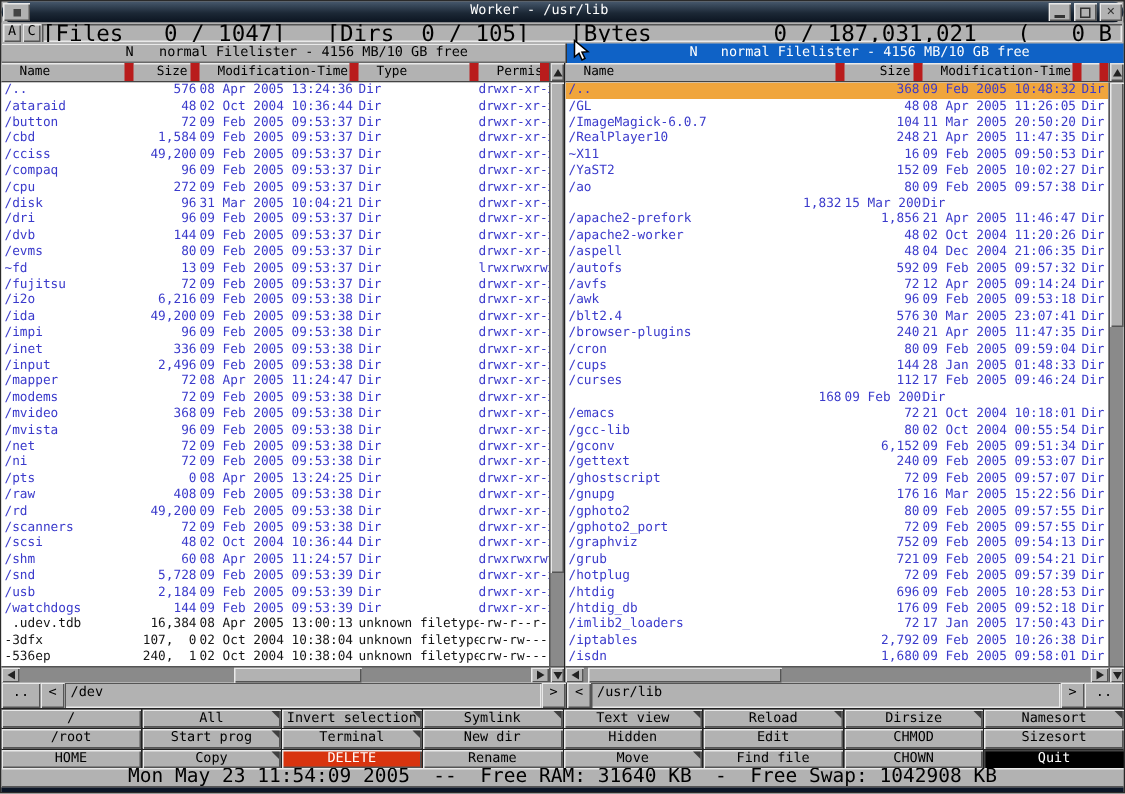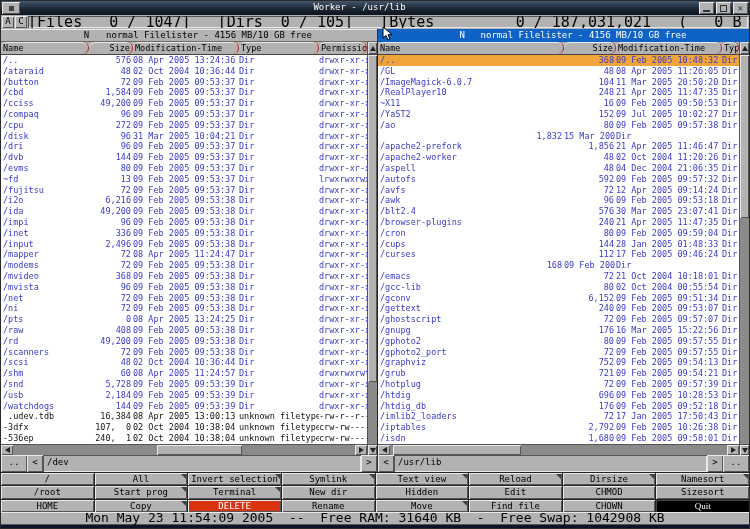--- a/index.html
+++ b/index.html
@@ -4,21 +4,21 @@
 <style>
   * { margin:0; padding:0; box-sizing:border-box; }
   html,body { width:750px; height:529px; overflow:hidden; background:#b2b2b2;
               font-family:"DejaVu Sans Mono", monospace; }
   #win { width:750px; height:529px; border:1px solid #2a2a2a; background:#b2b2b2;
          display:flex; flex-direction:column; position:relative; }
 
   
   .titlebar { height:14px; flex:none; display:flex; align-items:stretch;
               background:linear-gradient(180deg,#46586c 0%, #1c2836 55%, #0b1420 100%);
-              color:#fff; font-size:9px; }
+              color:#fff; font-size:9px;border-radius:7px; }
   .win-iconbtn { width:18px; margin:1px; background:#b2b2b2;
                  box-shadow:inset 1px 1px 0 #e9e9e9, inset -1px -1px 0 #555;
                  display:flex; align-items:center; justify-content:center; }
   .win-iconbtn i { width:5px; height:5px; background:#444; display:block; }
   .title-text { flex:1; text-align:center; line-height:13px; letter-spacing:0; }
   .winbtn { width:15px; margin:1px 1px; background:#b2b2b2; color:#222;
             box-shadow:inset 1px 1px 0 #e9e9e9, inset -1px -1px 0 #555;
             display:flex; align-items:center; justify-content:center; font-size:8px; }
   .glyph-min { width:7px; height:2px; background:#333; margin-top:6px; }
   .glyph-max { width:7px; height:7px; border:1px solid #333; }
@@ -43,22 +43,22 @@
   
   .panes { height:413px; flex:none; display:flex; background:#fff; }
   .pane { display:flex; flex-direction:column; }
   .pane-left { width:377px; border-right:1px solid #222; }
   .pane-right { flex:1; }
   .colhead { height:13px; flex:none; display:flex; background:#b2b2b2;
              border-bottom:1px solid #444; font-size:8.5px; }
   .colrow { flex:1; display:grid; }
   .pane-left  .colrow, .pane-left  .row { grid-template-columns:88px 44px 106px 80px 1fr; }
   .pane-right .colrow, .pane-right .row { grid-template-columns:186px 52px 106px 1fr; }
-  .colcell { line-height:12px; padding-left:2px; border-right:1px solid #b91c1c;
-             box-shadow:inset 0 1px 0 #e9e9e9; overflow:hidden; white-space:pre;border-radius:6px; }
+  .colcell { line-height:12px; padding-left:12px; border-right:6px solid #b91c1c;
+             box-shadow:inset 0 1px 0 #e9e9e9; overflow:hidden; white-space:pre; }
   .colcell.r { text-align:right; padding-right:2px; }
   .sbbox { width:10px; flex:none; background:#b2b2b2; border-left:1px solid #555;
            display:flex; align-items:center; justify-content:center;
            box-shadow:inset 1px 1px 0 #e0e0e0, inset -1px -1px 0 #555; }
   .pane-body { height:389px; flex:none; display:flex; background:#fff; }
   .rows { flex:1; overflow:hidden; }
   .row { display:grid; height:10.8px; line-height:10.8px; font-size:8.5px;
          white-space:pre; overflow:hidden; }
   .row > div { overflow:hidden; }
   .cell-name { padding-left:2px; }
@@ -96,21 +96,21 @@
                 white-space:pre; overflow:hidden;
                 box-shadow:inset 1px 1px 0 #555, inset -1px -1px 0 #e9e9e9; }
 
   
   .btngrid { height:40px; flex:none; display:grid; grid-template-columns:repeat(8,1fr);
              grid-template-rows:repeat(3,1fr); gap:1px; background:#222; border-top:1px solid #222; }
   .wbtn { position:relative; background:#b2b2b2; font-size:9px; display:flex;
           align-items:center; justify-content:center; overflow:hidden;
           box-shadow:inset 1px 1px 0 #e9e9e9, inset -1px -1px 0 #555; }
   .wbtn.delete { background:#d8340f; color:#fff; }
-  .wbtn.quit   { background:#000; color:#fff; box-shadow:inset 1px 1px 0 #444, inset -1px -1px 0 #000;font-family:Liberation Serif, serif; }
+  .wbtn.quit   { background:#000; color:#fff; box-shadow:inset 1px 1px 0 #444, inset -1px -1px 0 #000; }
   .fold { position:absolute; top:1px; right:1px; width:0; height:0;
           border-top:5px solid #3f3f3f; border-left:5px solid transparent; }
 
   
   .statusbar { height:13px; flex:none; background:#b2b2b2; font-size:13px; line-height:12px;
                text-align:center; white-space:pre; overflow:hidden;
                box-shadow:inset 0 1px 0 #e9e9e9, inset 0 -1px 0 #555; }
   .bottom-strip { flex:1; background:#0b1526; }
 
   
@@ -240,21 +240,21 @@
             <span class="tri-up"></span>
           </div>
       </div>
       <div class="pane-body">
         <div class="rows" id="right-rows">
             <div class="row dir selected"><div class="cell-name">/..</div><div class="cell-size">368</div><div class="cell-time">09 Feb 2005 10:48:32</div><div class="cell-type">Dir</div></div>
             <div class="row dir"><div class="cell-name">/GL</div><div class="cell-size">48</div><div class="cell-time">08 Apr 2005 11:26:05</div><div class="cell-type">Dir</div></div>
             <div class="row dir"><div class="cell-name">/ImageMagick-6.0.7</div><div class="cell-size">104</div><div class="cell-time">11 Mar 2005 20:50:20</div><div class="cell-type">Dir</div></div>
             <div class="row dir"><div class="cell-name">/RealPlayer10</div><div class="cell-size">248</div><div class="cell-time">21 Apr 2005 11:47:35</div><div class="cell-type">Dir</div></div>
             <div class="row dir"><div class="cell-name">~X11</div><div class="cell-size">16</div><div class="cell-time">09 Feb 2005 09:50:53</div><div class="cell-type">Dir</div></div>
-            <div class="row dir"><div class="cell-name">/YaST2</div><div class="cell-size">152</div><div class="cell-time">09 Jul 2005 10:02:27</div><div class="cell-type">Dir</div></div>
+            <div class="row dir"><div class="cell-name">/YaST2</div><div class="cell-size">152</div><div class="cell-time">09 Feb 2005 10:02:27</div><div class="cell-type">Dir</div></div>
             <div class="row dir"><div class="cell-name">/ao</div><div class="cell-size">80</div><div class="cell-time">09 Feb 2005 09:57:38</div><div class="cell-type">Dir</div></div>
             <div class="row dir"><div class="cell-size">1,832</div><div class="cell-time">15 Mar 2005 13:52:20</div><div class="cell-type">Dir</div></div>
             <div class="row dir"><div class="cell-name">/apache2-prefork</div><div class="cell-size">1,856</div><div class="cell-time">21 Apr 2005 11:46:47</div><div class="cell-type">Dir</div></div>
             <div class="row dir"><div class="cell-name">/apache2-worker</div><div class="cell-size">48</div><div class="cell-time">02 Oct 2004 11:20:26</div><div class="cell-type">Dir</div></div>
             <div class="row dir"><div class="cell-name">/aspell</div><div class="cell-size">48</div><div class="cell-time">04 Dec 2004 21:06:35</div><div class="cell-type">Dir</div></div>
             <div class="row dir"><div class="cell-name">/autofs</div><div class="cell-size">592</div><div class="cell-time">09 Feb 2005 09:57:32</div><div class="cell-type">Dir</div></div>
             <div class="row dir"><div class="cell-name">/avfs</div><div class="cell-size">72</div><div class="cell-time">12 Apr 2005 09:14:24</div><div class="cell-type">Dir</div></div>
             <div class="row dir"><div class="cell-name">/awk</div><div class="cell-size">96</div><div class="cell-time">09 Feb 2005 09:53:18</div><div class="cell-type">Dir</div></div>
             <div class="row dir"><div class="cell-name">/blt2.4</div><div class="cell-size">576</div><div class="cell-time">30 Mar 2005 23:07:41</div><div class="cell-type">Dir</div></div>
             <div class="row dir"><div class="cell-name">/browser-plugins</div><div class="cell-size">240</div><div class="cell-time">21 Apr 2005 11:47:35</div><div class="cell-type">Dir</div></div>

